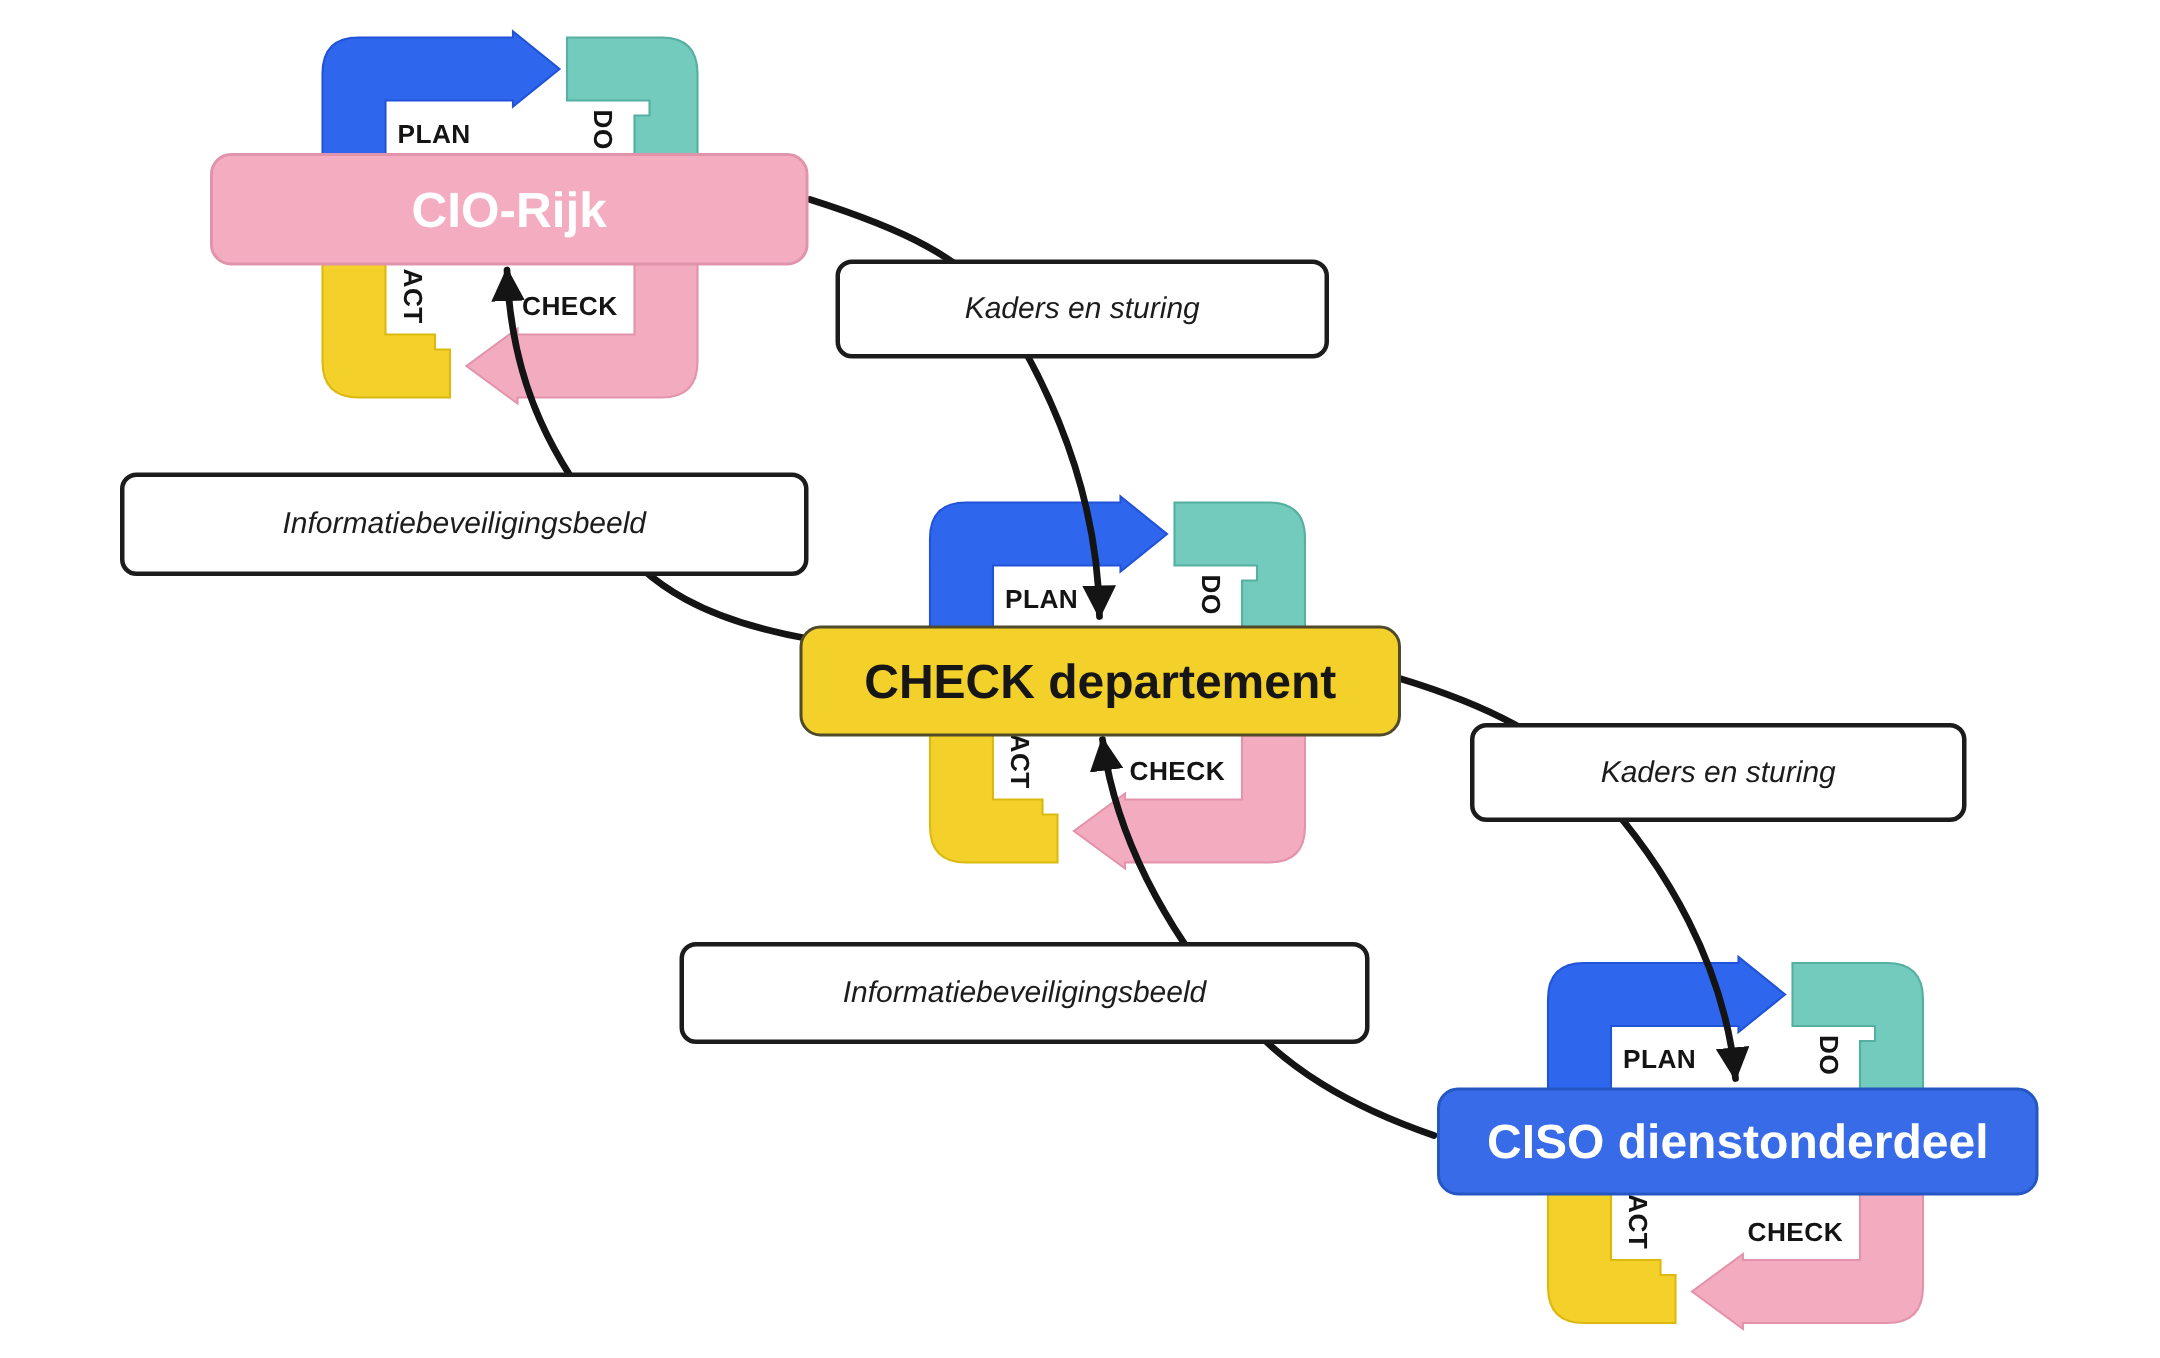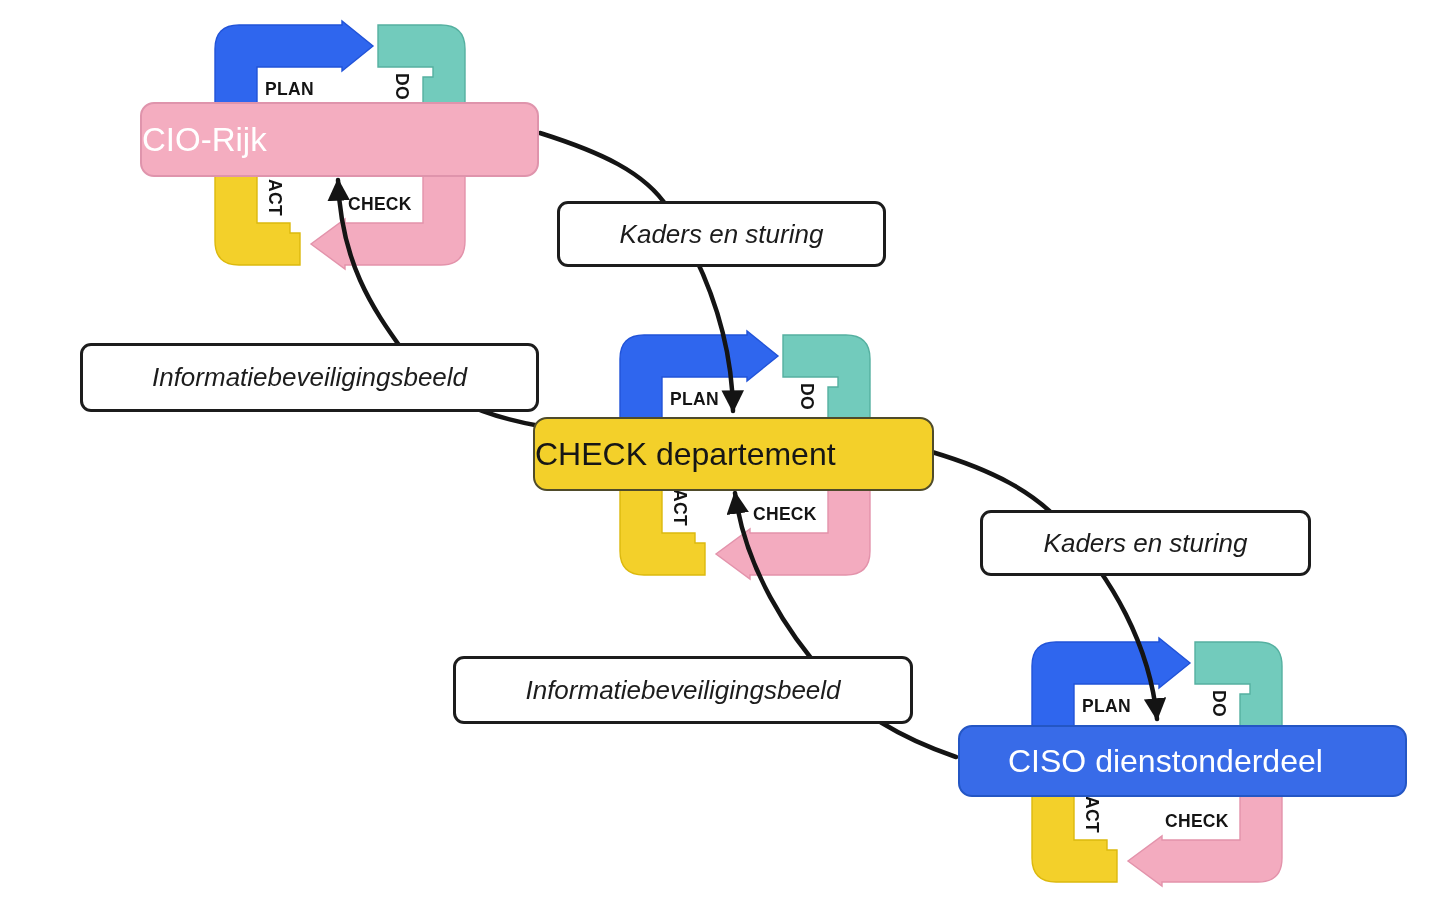--- a/index.html
+++ b/index.html
@@ -7,30 +7,30 @@
     width:1440px;height:905px;position:relative;background:#ffffff;
     font-family:"Liberation Sans", sans-serif;overflow:hidden;
   }
   svg.cycle{position:absolute;overflow:visible;}
   svg.cycle .qlabel{font-weight:bold;font-size:17.5px;fill:#141414;letter-spacing:.3px;}
   .a-plan {fill:#2f66ee;stroke:#2153d8;stroke-width:1.4;}
   .a-do   {fill:#72cbbc;stroke:#55b0a0;stroke-width:1.4;}
   .a-check{fill:#f3abbf;stroke:#e393ab;stroke-width:1.4;}
   .a-act  {fill:#f3d02a;stroke:#dcb90e;stroke-width:1.4;}
   .banner{
-    position:absolute;display:flex;align-items:center;
-    border-radius:14px;font-weight:normal;white-space:nowrap;
+    position:absolute;display:flex;align-items:center;justify-content:center;
+    border-radius:14px;font-weight:bold;white-space:nowrap;
   }
   .banner-pink  {background:#f4adc0;border:2px solid #df94ac;color:#ffffff;font-size:33px;}
   .banner-yellow{background:#f3d02a;border:2px solid #4f4b2a;color:#161616;font-size:32px;}
   .banner-blue  {background:#386be8;border:2px solid #2456c4;color:#ffffff;font-size:32px;}
   .labelbox{
     position:absolute;background:#ffffff;border:3px solid #1c1c1c;border-radius:11px;
     display:flex;align-items:center;justify-content:center;
-    font-style:italic;font-size:26px;font-weight:500;color:#1c1c1c;white-space:nowrap;margin-top:28px;
+    font-style:italic;font-size:20px;font-weight:500;color:#1c1c1c;white-space:nowrap;
   }
   #connectors{position:absolute;left:0;top:0;}
   #connectors path.flow{fill:none;stroke:#141414;stroke-width:4.5;stroke-linecap:round;}
 </style>
 </head>
 <body>
 
 <svg class="cycle" style="left:215px;top:21px;" width="252" height="248" viewBox="0 0 252 248">
   <path class="a-plan" d="M 0,100 L 0,28 Q 0,4 24,4 L 127,4 L 127,0 L 158,25 L 127,50 L 127,46 L 42,46 L 42,100 Z"></path>
   <path class="a-do" d="M 163,4 L 226,4 Q 250,4 250,28 L 250,100 L 208,100 L 208,56 L 218,56 L 218,46 L 163,46 Z"></path>
@@ -75,21 +75,21 @@
   <path class="flow" d="M 932,452 C 992,470 1035,492 1063,525 C 1112,578 1150,645 1157,719" marker-end="url(#ah)"></path>
   <path class="flow" d="M 956,757 C 898,737 858,712 828,678 C 788,634 745,568 735,493" marker-end="url(#ah)"></path>
 </svg>
 
 <div class="banner banner-pink" style="left:140px;top:102px;width:395px;height:71px;">
   <span>CIO-Rijk</span>
 </div>
 <div class="banner banner-yellow" style="left:533px;top:417px;width:397px;height:70px;">
   <span>CHECK departement</span>
 </div>
-<div class="banner banner-blue" style="left:958px;top:725px;width:397px;height:68px;padding-left:48px;">
+<div class="banner banner-blue" style="left:958px;top:725px;width:397px;height:68px;">
   <span>CISO dienstonderdeel</span>
 </div>
 
 <div class="labelbox" style="left:557px;top:173px;width:323px;height:60px;">
   <span>Kaders en sturing</span>
 </div>
 <div class="labelbox" style="left:80px;top:315px;width:453px;height:63px;">
   <span>Informatiebeveiligingsbeeld</span>
 </div>
 <div class="labelbox" style="left:980px;top:482px;width:325px;height:60px;">

